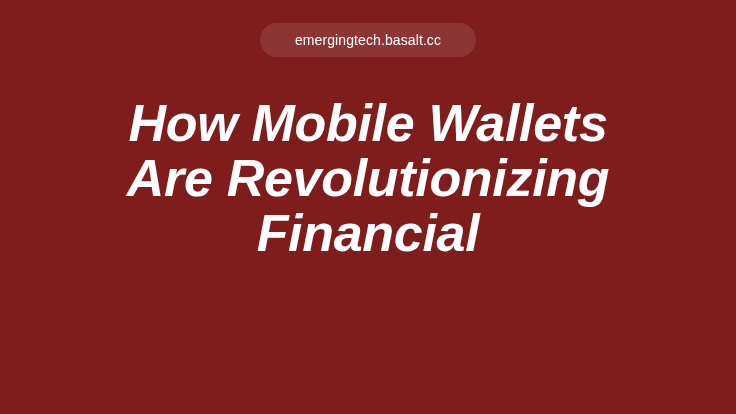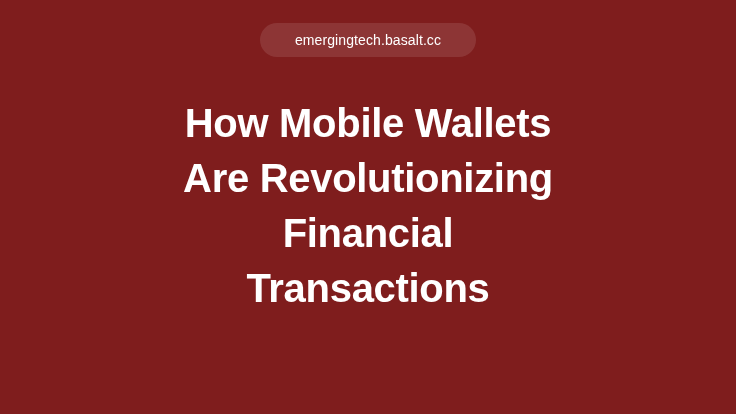--- a/index.html
+++ b/index.html
@@ -62,29 +62,30 @@
     display: flex;
     flex-direction: column;
     align-items: center;
     padding: 0 24px;
     box-sizing: border-box;
   }
 
   .headline {
     margin: 0;
     color: #ffffff;
-    font-size: 40px;
+    font-size: 52px;
     font-weight: 700;
     line-height: 55px;
     letter-spacing: -0.3px;
     text-align: center;
     max-width: 600px;
     display: flex;
     flex-direction: column;
     align-items: center;
+    font-style: italic;
   }
 
   .headline-line {
     display: block;
     white-space: nowrap;
   }
 </style>
 </head>
 <body>
 
@@ -92,17 +93,16 @@
 
   <div class="url-pill">
     <span class="url-pill-text">emergingtech.basalt.cc</span>
   </div>
 
   <div class="headline-wrap">
     <h1 class="headline">
       <span class="headline-line">How Mobile Wallets</span>
       <span class="headline-line">Are Revolutionizing</span>
       <span class="headline-line">Financial</span>
-      <span class="headline-line">Transactions</span>
     </h1>
   </div>
 
 </div>
 
 </body></html>

